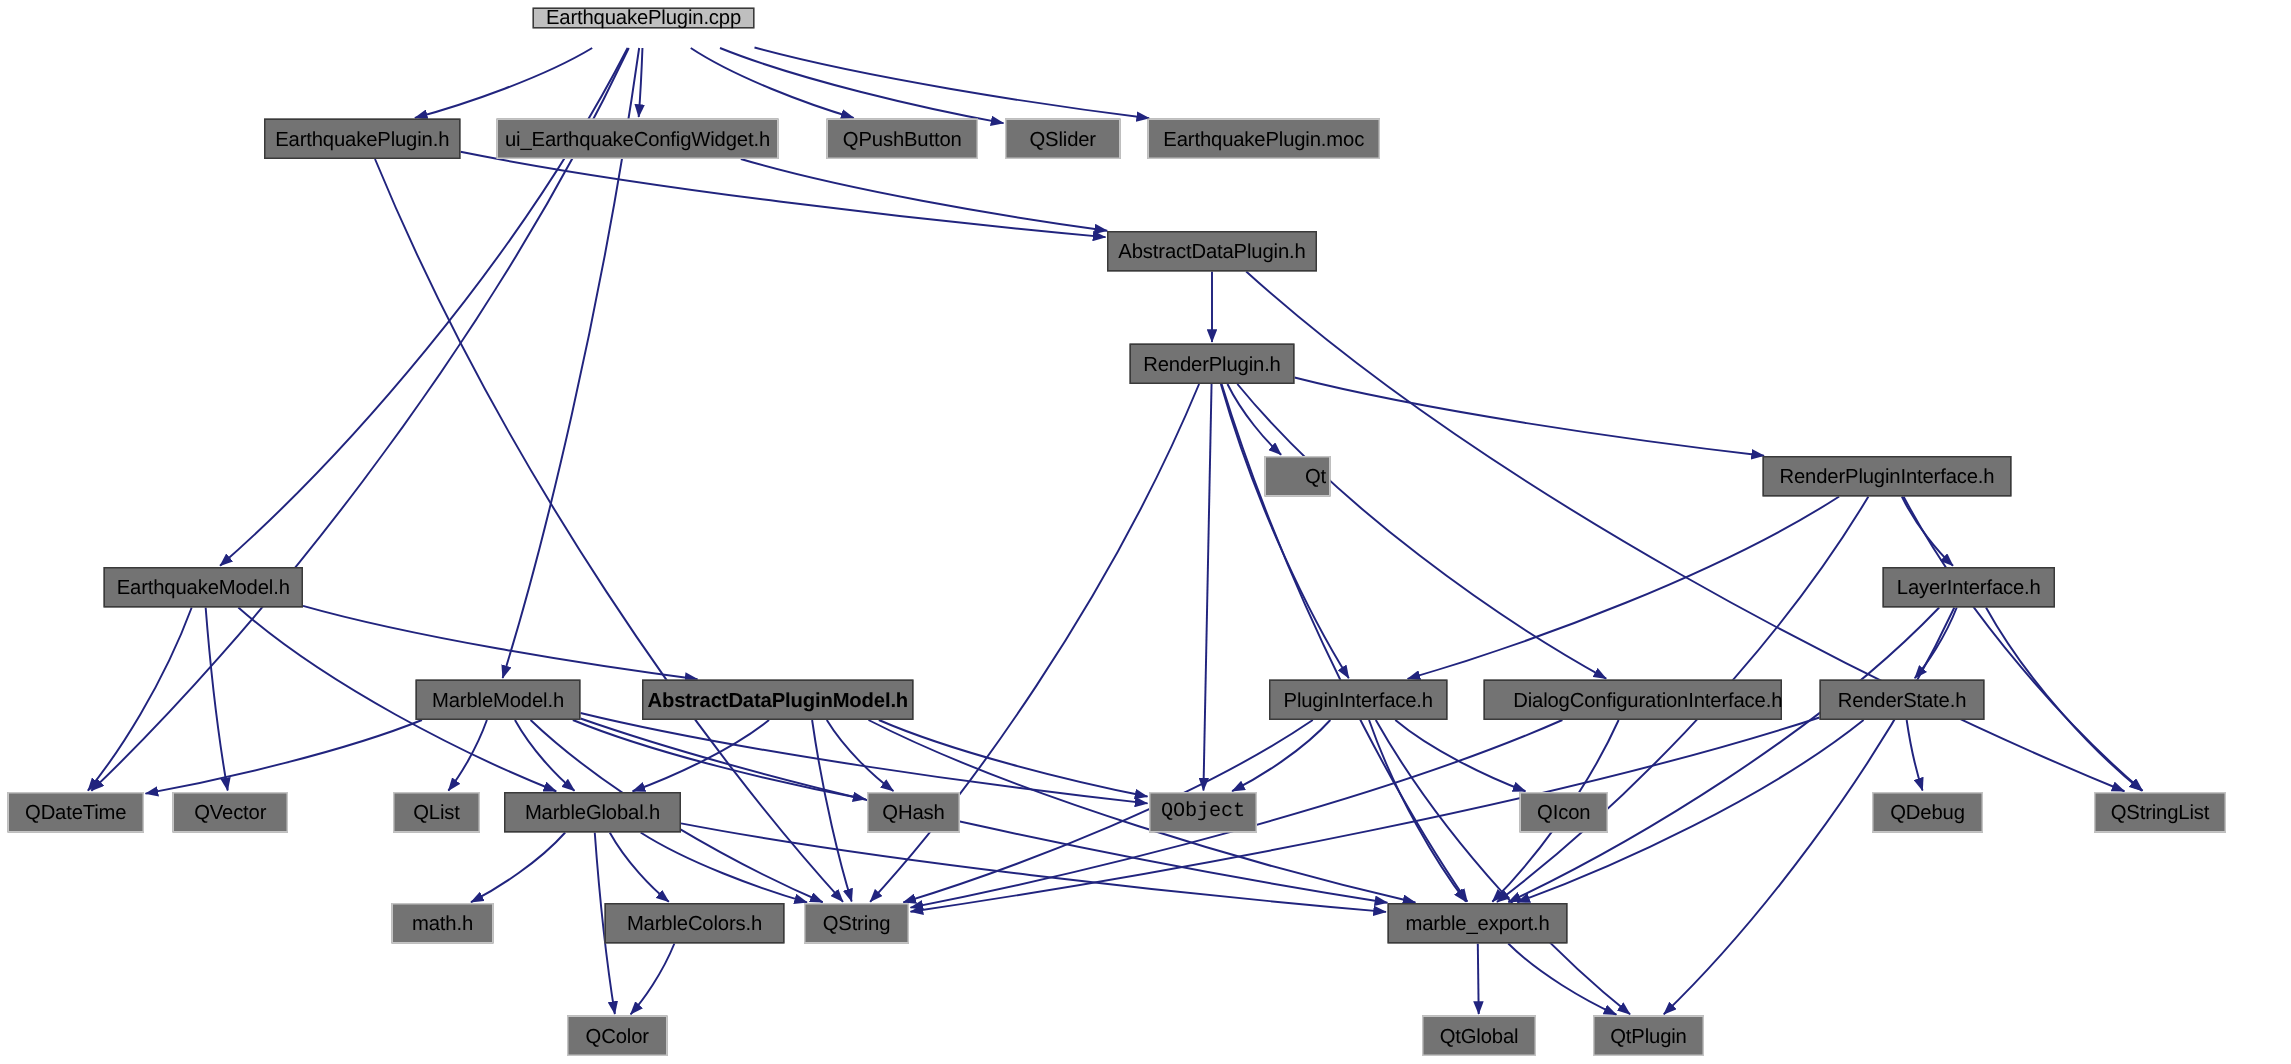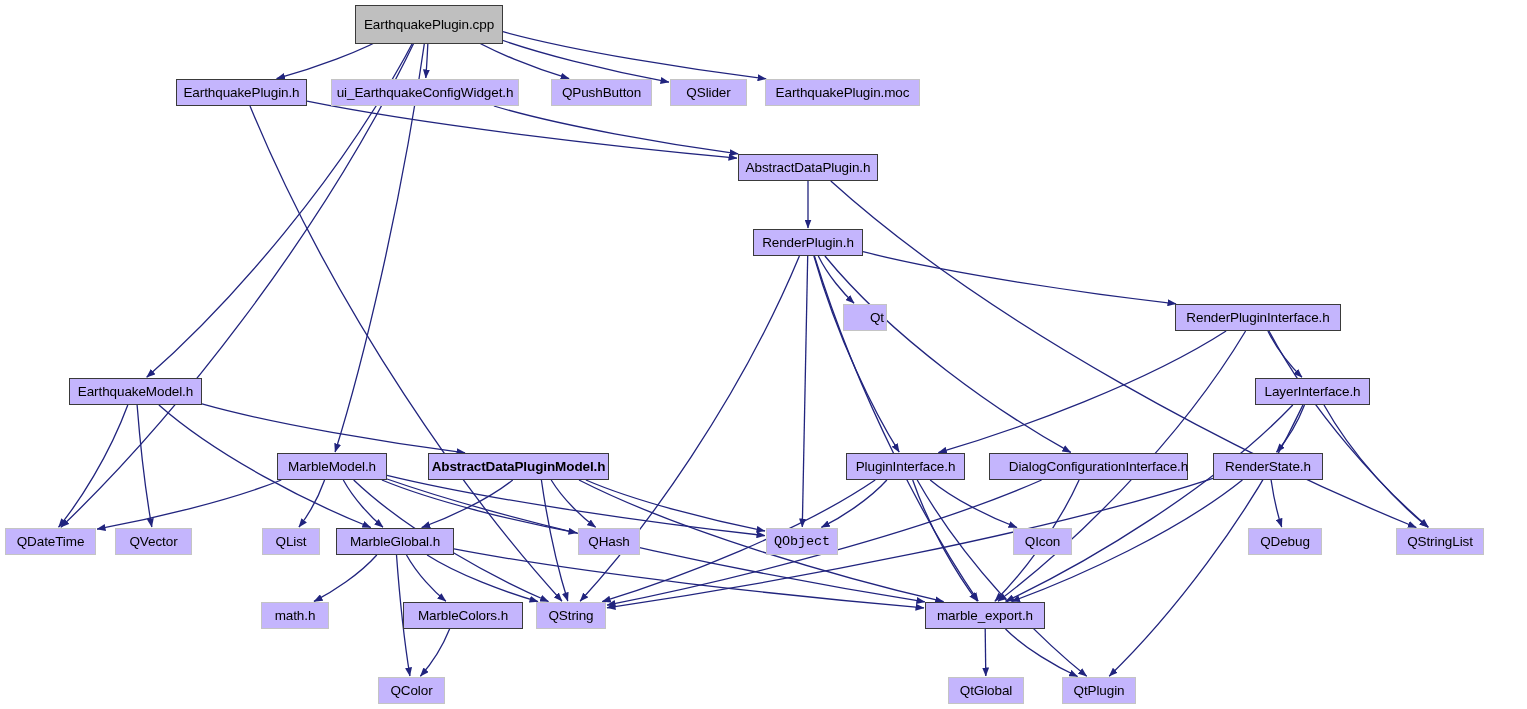--- a/index.html
+++ b/index.html
@@ -24,21 +24,21 @@
   }
   .node {
     position: absolute;
     box-sizing: border-box;
     display: flex;
     align-items: center;
     justify-content: center;
     white-space: nowrap;
     font-size: 13.5px;
     color: #000000;
-    background: #c4b5fd;
+    background: #737373;
     border: 1px solid #c4c4c4;
     height: 27px;
     line-height: 1;
     letter-spacing: -0.1px;
     z-index: 5;
   }
   .node.strong {
     border: 1.6px solid #3a3a3a;
   }
   .node.root {
@@ -118,21 +118,21 @@
         <path d="M376.8,555.0 C359.5,574.5 332.2,592.1 314.0,601.4"></path>
         <path d="M406.5,555.0 C417.3,574.4 434.4,592.0 445.9,601.2"></path>
         <path d="M427.1,555.0 C457.6,574.6 505.8,592.3 538.0,601.6"></path>
         <path d="M396.5,555.0 C400.2,605.8 406.0,651.8 409.9,676.0"></path>
         <path d="M454.0,548.9 C583.3,573.7 787.7,596.1 924.0,607.9"></path>
         <path d="M449.6,629.0 C441.6,648.8 428.9,666.7 420.4,676.2"></path>
         <path d="M985.2,629.0 C985.4,648.7 985.6,666.6 985.8,676.0"></path>
         <path d="M1005.5,629.0 C1025.4,648.9 1056.7,667.0 1077.6,676.5"></path>
       </g>
   </svg>
-<div class="node root" style="left: 355px; top: 5px; width: 148px; height: 39px;">
+<div class="node root" style="left: 355px; top: 5px; width: 148px; height: 14px; align-items: flex-end;">
       <span>EarthquakePlugin.cpp</span>
     </div>
     <div class="node strong" style="left: 176px; top: 79px; width: 131px; height: 27px;">
       <span>EarthquakePlugin.h</span>
     </div>
     <div class="node " style="left: 331px; top: 79px; width: 188px; height: 27px;">
       <span>ui_EarthquakeConfigWidget.h</span>
     </div>
     <div class="node " style="left: 551px; top: 79px; width: 101px; height: 27px;">
       <span>QPushButton</span>

